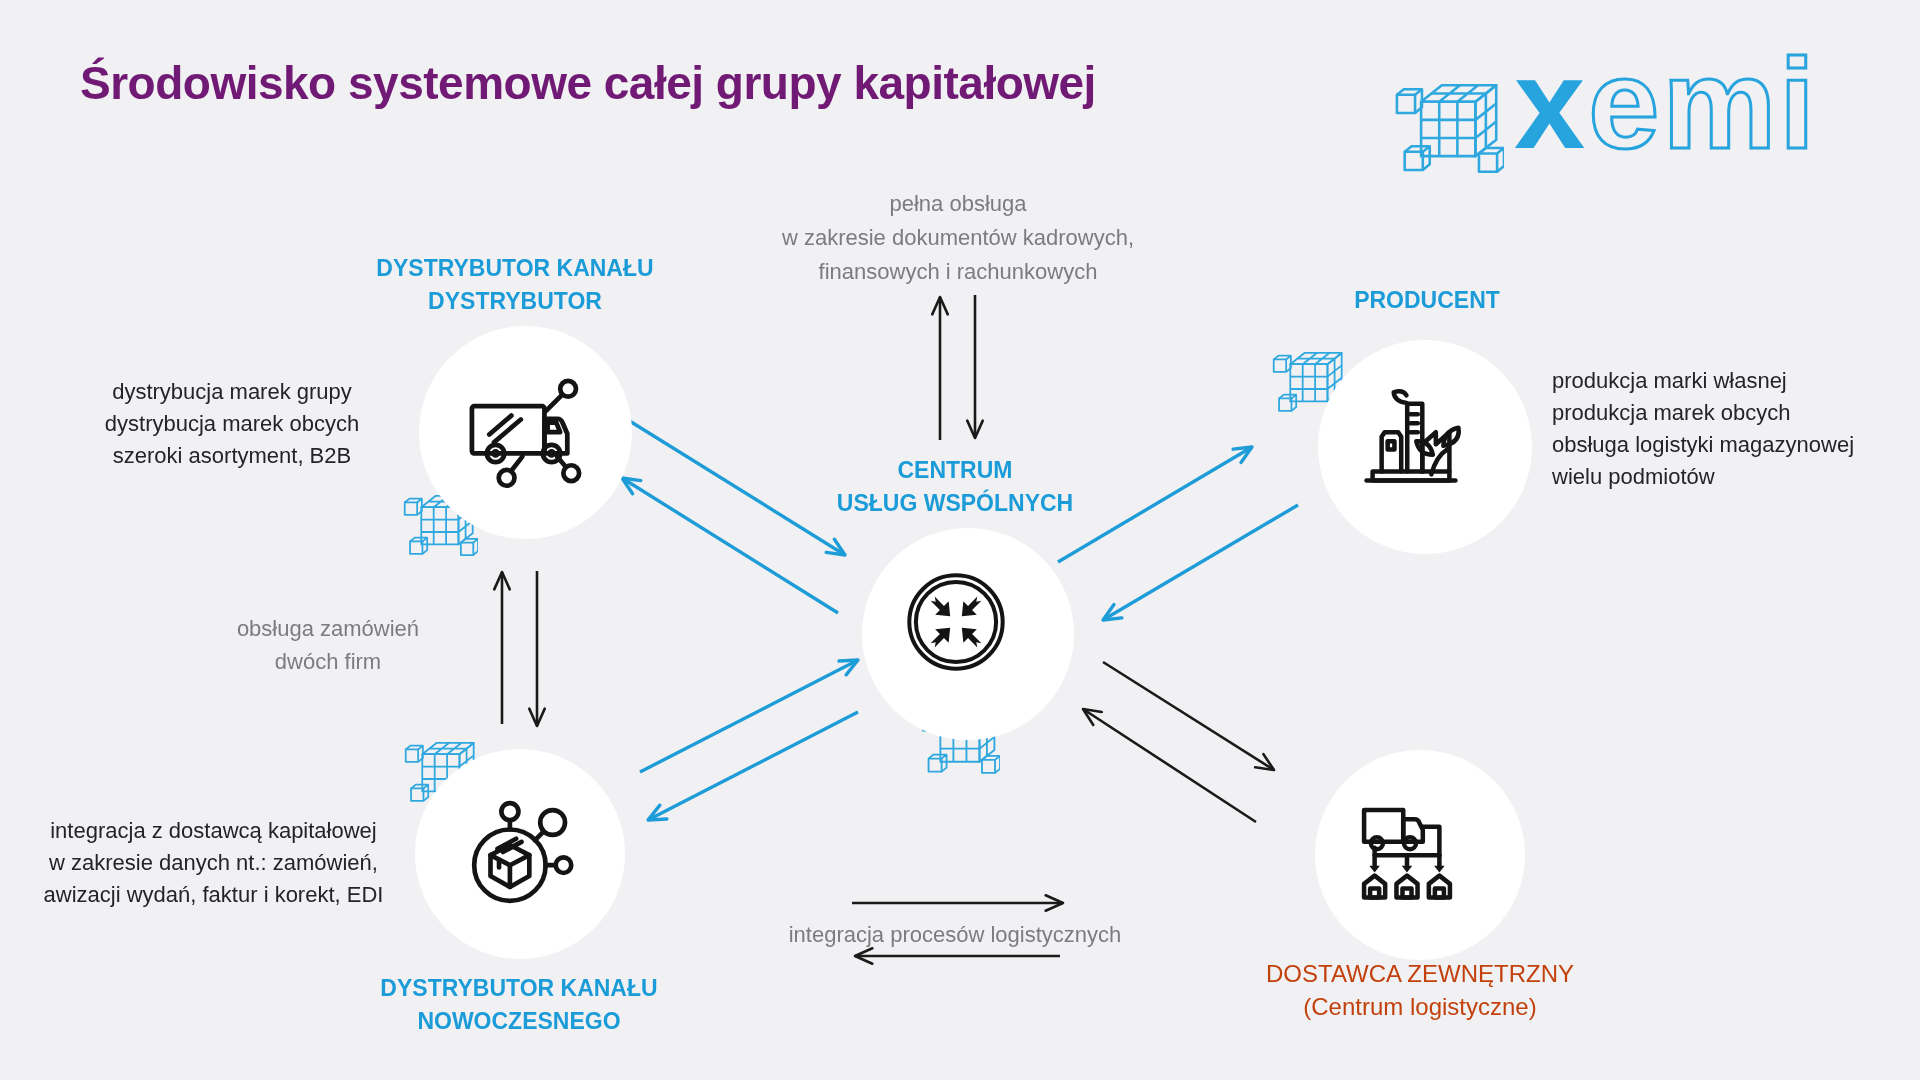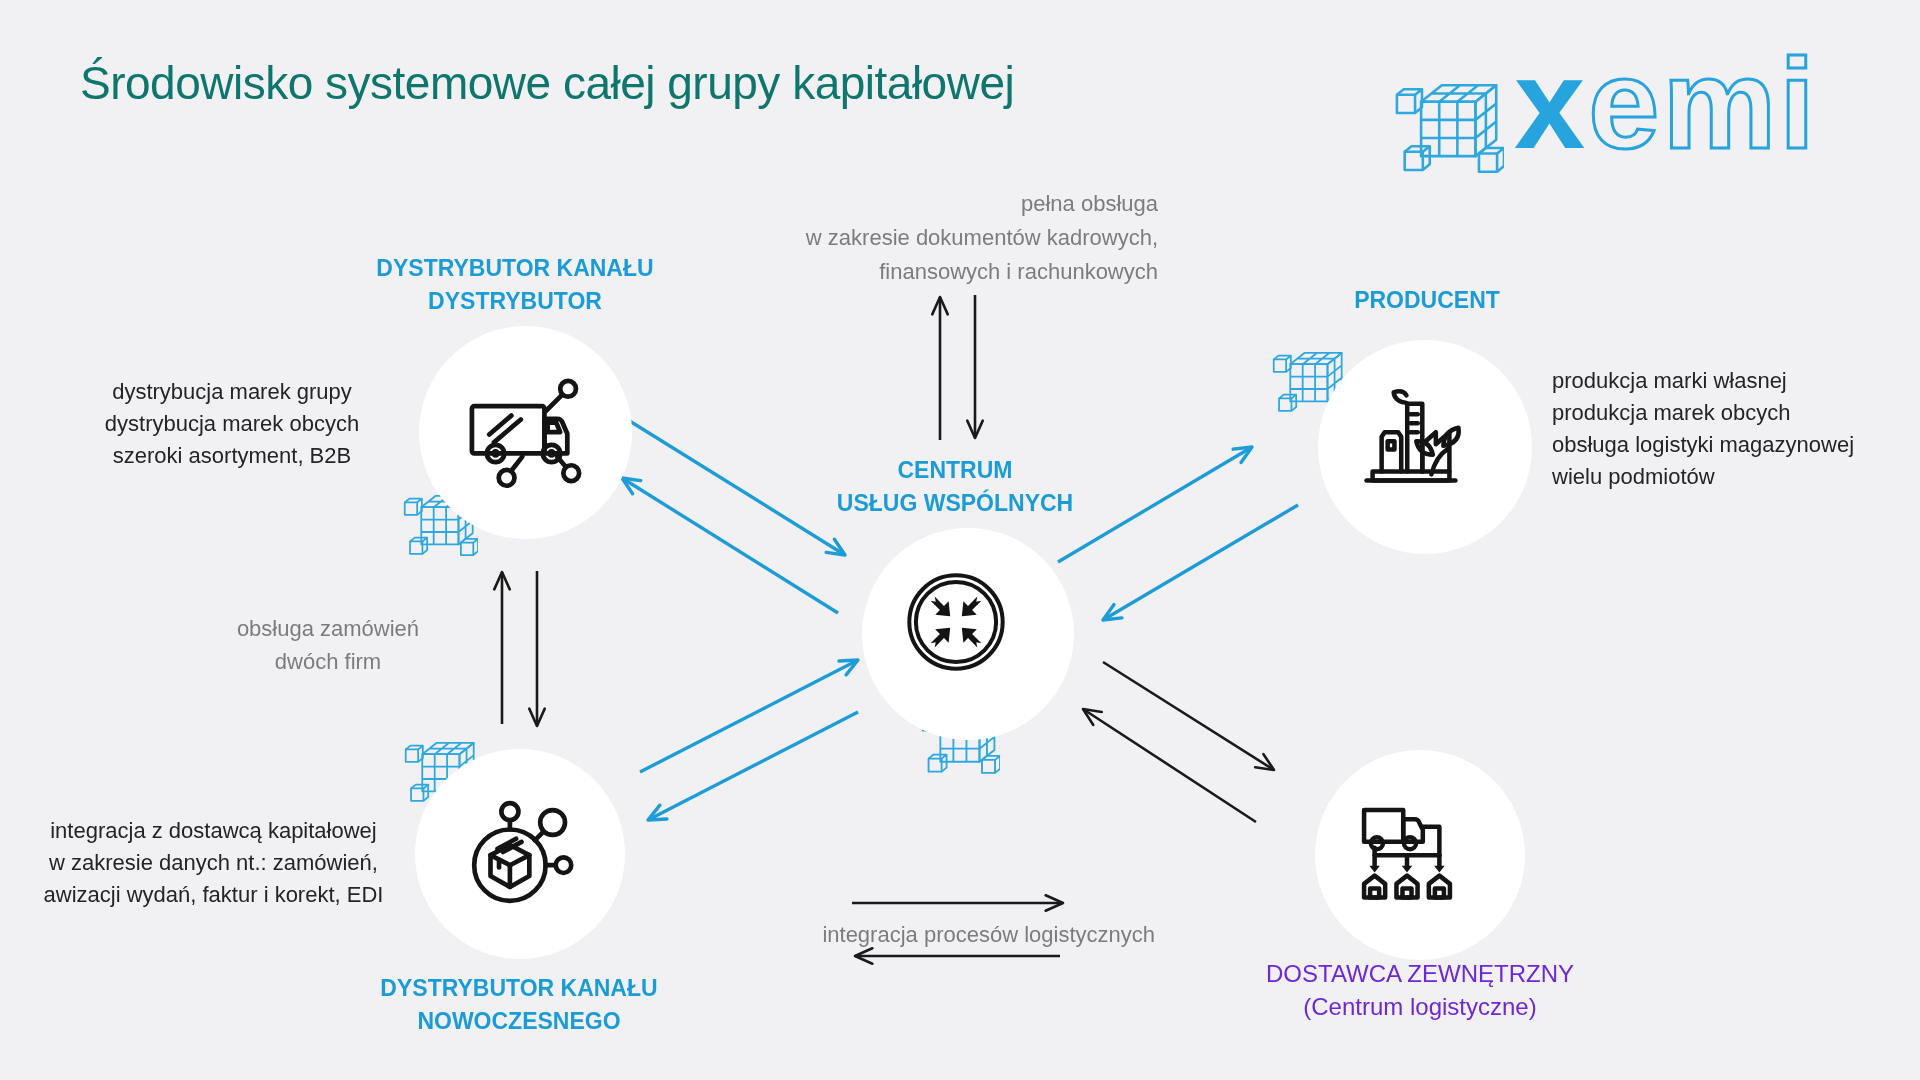--- a/index.html
+++ b/index.html
@@ -5,46 +5,46 @@
   html,body{margin:0;padding:0;background:#e8e8ea;}
   .canvas{
     position:relative;width:1920px;height:1080px;overflow:hidden;
     background:#f1f1f3;
     font-family:"Liberation Sans","DejaVu Sans",sans-serif;
     color:#161616;
   }
   .abs{position:absolute;}
   
   .title{
-    left:80px;top:56px;font-size:46px;font-weight:400;letter-spacing:-.5px;
-    color:#0f766e;white-space:nowrap;
+    left:80px;top:56px;font-size:46px;font-weight:700;letter-spacing:-.5px;
+    color:#701a75;white-space:nowrap;
   }
   
   .logo{left:1390px;top:62px;display:flex;align-items:flex-start;}
   .logo-cube{width:114px;height:114px;}
   .logo-text{margin-left:10px;margin-top:-22px;font-size:128px;font-weight:700;line-height:1;letter-spacing:3px;}
   .logo-x{color:#27a3de;}
   .logo-emi{color:#27a3de;-webkit-text-stroke:3px #27a3de;-webkit-text-fill-color:transparent;}
   
   .node-circle{
     border-radius:50%;background:#ffffff;
     display:flex;align-items:center;justify-content:center;
   }
   .node-circle svg{position:relative;}
   
   .blabel{
     font-size:23px;font-weight:bold;color:#1b9cd8;text-align:center;line-height:33px;
   }
   
-  .klabel{font-size:24px;color:#6d28d9;text-align:center;line-height:33px;}
+  .klabel{font-size:24px;color:#c2410c;text-align:center;line-height:33px;}
   
   .txt{font-size:22px;line-height:32px;color:#242427;}
   .gray{color:#7c7c80;}
   .r{text-align:center;}
-  .c{text-align:right;}
+  .c{text-align:center;}
   
   .cube{width:78px;height:78px;}
   #arrow-layer{left:0;top:0;width:1920px;height:1080px;pointer-events:none;}
 </style>
 </head>
 <body>
 
 <svg width="0" height="0" style="position:absolute">
   <defs>
     <g id="cubemark" fill="none" stroke="#2fa8df" stroke-width="3" stroke-linejoin="round">

